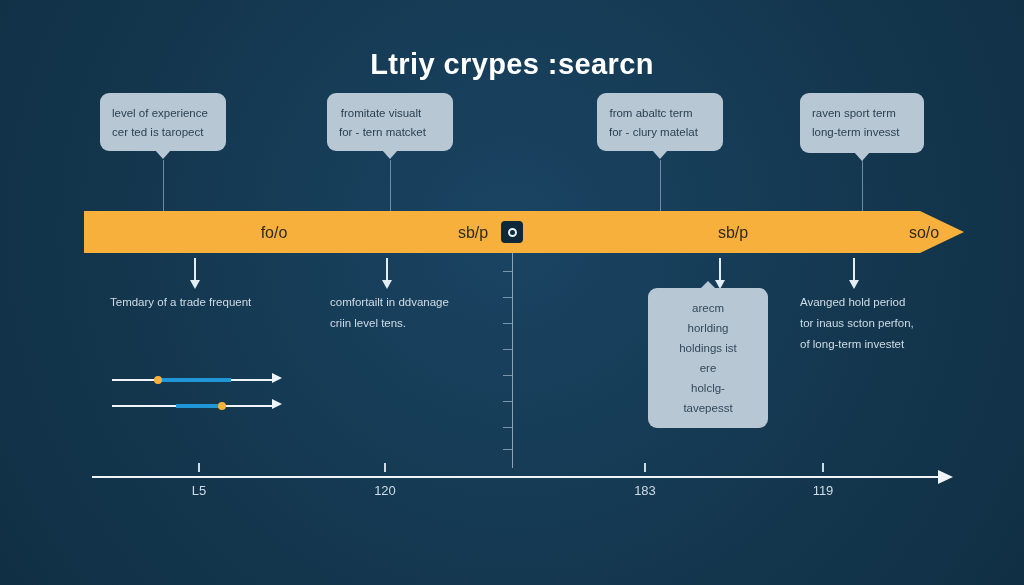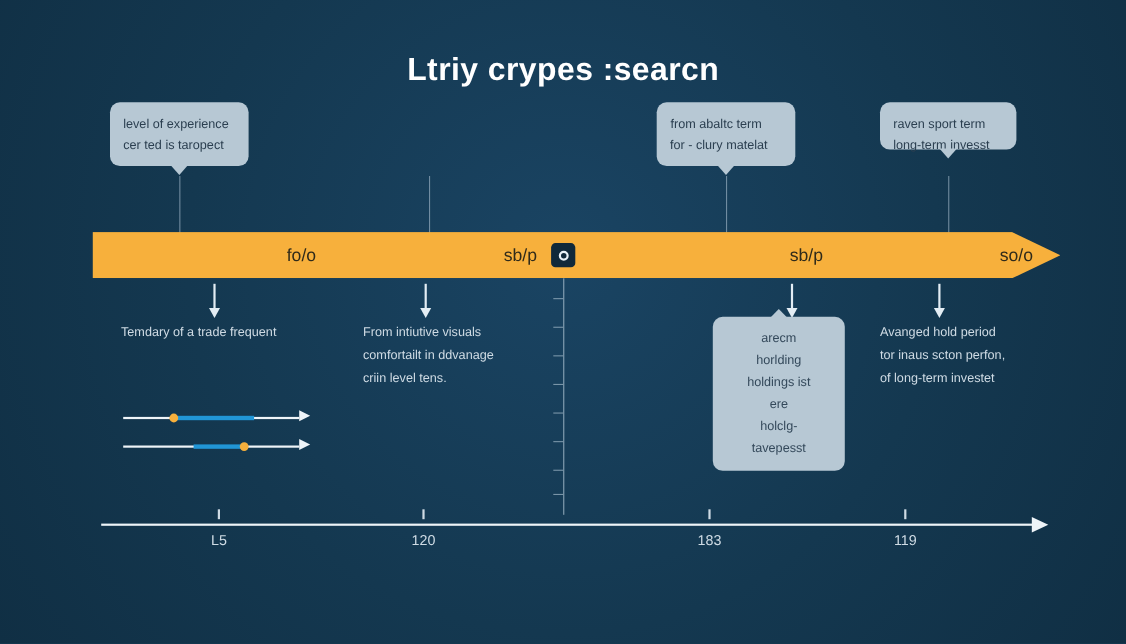--- a/index.html
+++ b/index.html
@@ -54,21 +54,21 @@
     width: 0;
     height: 0;
     border-left: 8px solid transparent;
     border-right: 8px solid transparent;
     border-top: 9px solid #b7c8d4;
   }
 
   .callout.c0 { left: 100px;  top: 93px;  width: 126px; height: 58px; }
   .callout.c1 { left: 327px;  top: 93px;  width: 126px; height: 58px; }
   .callout.c2 { left: 597px;  top: 93px;  width: 126px; height: 58px; }
-  .callout.c3 { left: 800px;  top: 93px;  width: 124px; height: 43px; }
+  .callout.c3 { left: 800px;  top: 93px;  width: 124px; height: 60px; }
 
   
   .stem {
     position: absolute;
     width: 1px;
     background: #8fa7ba;
     opacity: 0.75;
   }
   .stem.s0 { left: 163px; top: 160px; height: 52px; }
   .stem.s1 { left: 390px; top: 160px; height: 52px; }
@@ -303,20 +303,25 @@
 
 <div id="stage">
 
   <div class="title">Ltriy crypes :searcn</div>
 
   <div class="callout c0">
     <div class="line">level of experience</div>
     <div class="line">cer ted is taropect</div>
     <div class="tail"></div>
   </div>
+  <div class="callout c1">
+    <div class="line">fromitate visualt</div>
+    <div class="line">for - tern matcket</div>
+    <div class="tail"></div>
+  </div>
   <div class="callout c2">
     <div class="line">from abaltc term</div>
     <div class="line">for - clury matelat</div>
     <div class="tail"></div>
   </div>
   <div class="callout c3">
     <div class="line">raven sport term</div>
     <div class="line">long-term invesst</div>
     <div class="tail"></div>
   </div>
@@ -362,21 +367,20 @@
   </div>
   <div class="down-arrow d3">
     <div class="shaft"></div>
     <div class="head"></div>
   </div>
 
   <div class="note n0">
     <div class="line">Temdary of a trade frequent</div>
   </div>
   <div class="note n1">
-    <div class="line">From intiutive visuals</div>
     <div class="line">comfortailt in ddvanage</div>
     <div class="line">criin level tens.</div>
   </div>
   <div class="note-box">
     <div class="notch"></div>
     <div class="line">arecm horlding</div>
     <div class="line">holdings ist ere</div>
     <div class="line">holclg-tavepesst</div>
   </div>
   <div class="note n3">

